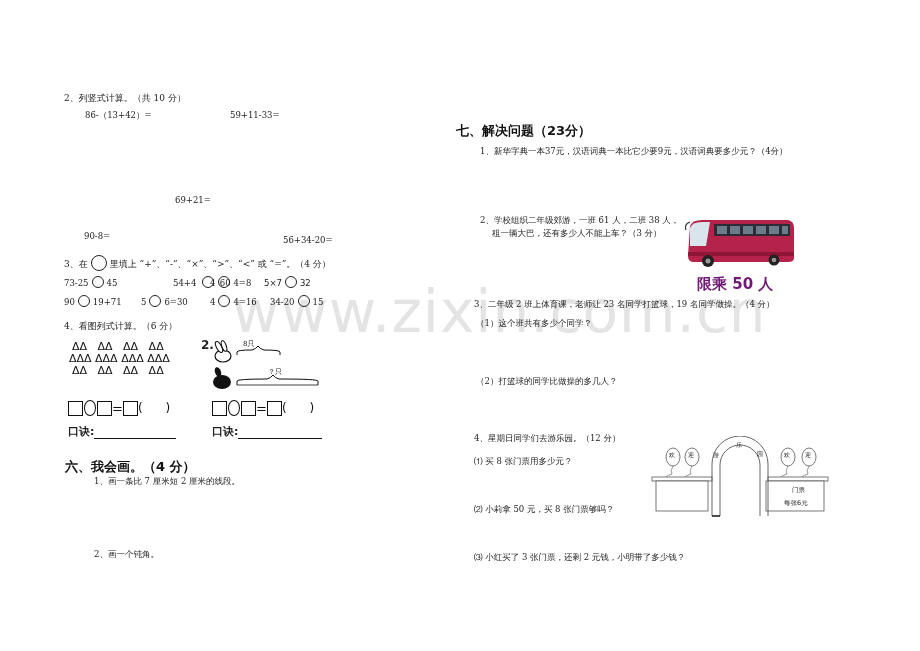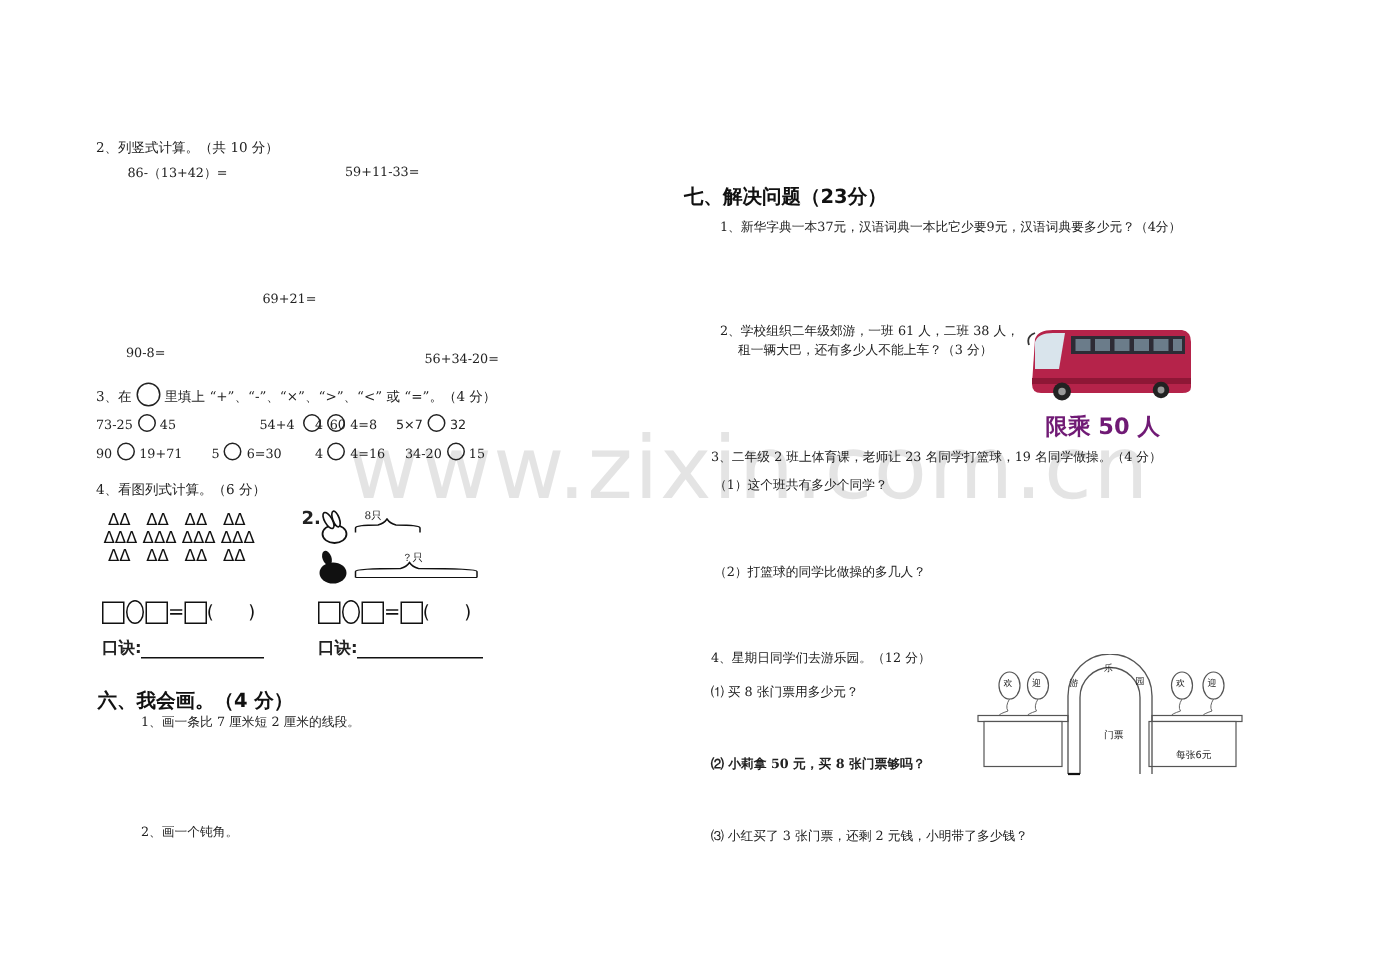--- a/index.html
+++ b/index.html
@@ -142,21 +142,21 @@
   <path d="M2 14 Q0 8 6 6" fill="none" stroke="#333" stroke-width="1.2"></path>
 </svg>
 <div class="abs bold-s" style="left:697px;top:275px;font-size:15px;color:#701a75;">限乘 50 人</div>
 
 <div class="abs t8" style="left:474px;top:299px;">3、二年级 2 班上体育课，老师让 23 名同学打篮球，19 名同学做操。（4 分）</div>
 <div class="abs t8" style="left:476px;top:318px;">（1）这个班共有多少个同学？</div>
 <div class="abs t8" style="left:476px;top:376px;">（2）打篮球的同学比做操的多几人？</div>
 
 <div class="abs t8" style="left:474px;top:433px;">4、星期日同学们去游乐园。（12 分）</div>
 <div class="abs t8" style="left:474px;top:456px;">⑴ 买 8 张门票用多少元？</div>
-<div class="abs t8" style="left:474px;top:504px;font-weight:bold;">⑵ 小莉拿 50 元，买 8 张门票够吗？</div>
+<div class="abs t8" style="left:474px;top:504px;">⑵ 小莉拿 50 元，买 8 张门票够吗？</div>
 <div class="abs t8" style="left:474px;top:552px;">⑶ 小红买了 3 张门票，还剩 2 元钱，小明带了多少钱？</div>
 
 <svg class="abs" style="left:650px;top:436px;" width="182" height="82">
 
   <rect x="2" y="41" width="60" height="4" fill="#fff" stroke="#555" stroke-width="0.8"></rect>
   <rect x="6" y="45" width="52" height="30" fill="#fff" stroke="#555" stroke-width="0.8"></rect>
 
   <rect x="118" y="41" width="60" height="4" fill="#fff" stroke="#555" stroke-width="0.8"></rect>
   <rect x="116" y="45" width="58" height="30" fill="#fff" stroke="#555" stroke-width="0.8"></rect>
 
@@ -174,14 +174,14 @@
   <path d="M138 30 Q135 35 137 38 Q131 40 131 41" fill="none" stroke="#555" stroke-width="0.6"></path>
   <path d="M159 30 Q156 35 158 38 Q152 40 152 41" fill="none" stroke="#555" stroke-width="0.6"></path>
 </svg>
 <div class="abs" style="left:669px;top:451px;font-size:6px;">欢</div>
 <div class="abs" style="left:688px;top:451px;font-size:6px;">迎</div>
 <div class="abs" style="left:784px;top:451px;font-size:6px;">欢</div>
 <div class="abs" style="left:805px;top:451px;font-size:6px;">迎</div>
 <div class="abs" style="left:713px;top:451px;font-size:6px;">游</div>
 <div class="abs" style="left:736px;top:441px;font-size:6px;">乐</div>
 <div class="abs" style="left:757px;top:450px;font-size:6px;">园</div>
-<div class="abs" style="left:736px;top:486px;font-size:6.5px;font-family:'DejaVu Sans',sans-serif;text-align:center;">门票</div>
+<div class="abs" style="left:792px;top:486px;font-size:6.5px;font-family:'DejaVu Sans',sans-serif;text-align:center;">门票</div>
 <div class="abs" style="left:784px;top:499px;font-size:6.5px;font-family:'DejaVu Sans',sans-serif;">每张6元</div>
 
 </body></html>

